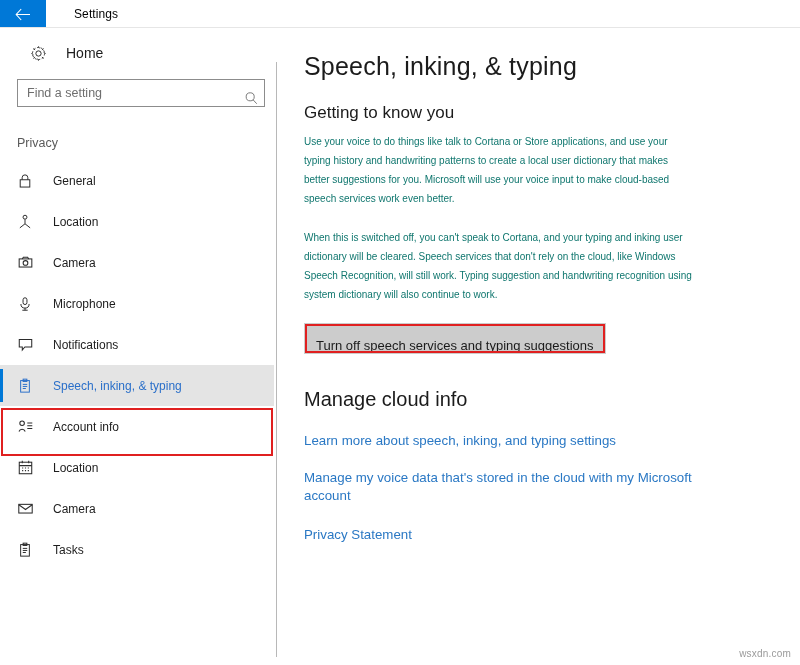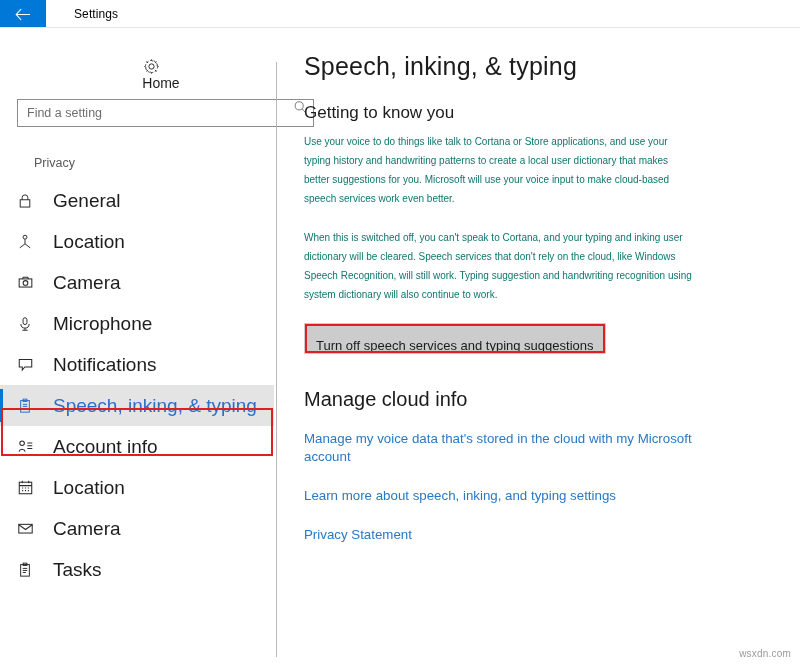--- a/index.html
+++ b/index.html
@@ -69,46 +69,45 @@
     bottom: 8px;
     left: 276px;
     width: 1px;
     background: #b8b8b8;
   }
 
   .home-row {
     display: flex;
     align-items: center;
     height: 30px;
-    margin-top: 30px;
+    margin-top: 10px;
     padding-left: 30px;
     cursor: pointer;
-    flex-direction: column;
   }
   .home-row .ico {
     width: 22px;
     display: flex;
     align-items: center;
     justify-content: flex-start;
     color: #2b2b2b;
   }
   .home-row .label {
     font-size: 14px;
     color: #1d1d1d;
     margin-left: 14px;
   }
 
   .search-wrap {
     margin: 11px 0 0 17px;
-    width: 297px;
+    width: 248px;
     height: 28px;
     border: 1px solid #8c8c8c;
     background: #ffffff;
     display: flex;
-    align-items: flex-start;
+    align-items: flex-end;
     box-sizing: border-box;
     cursor: text;
   }
   .search-wrap input {
     flex: 1;
     border: 0;
     outline: 0;
     background: transparent;
     font-family: "Liberation Sans", sans-serif;
     font-size: 12.5px;
@@ -121,21 +120,21 @@
     width: 26px;
     display: flex;
     align-items: center;
     justify-content: center;
     color: #777;
   }
 
   .group-title {
     font-size: 12.5px;
     color: #5a5a5a;
-    padding-left: 34px;
+    padding-left: 17px;
     margin-top: 29px;
     margin-bottom: 0;
   }
 
   .nav {
     margin-top: 10px;
   }
   .nav-item {
     height: 41px;
     display: flex;
@@ -147,21 +146,21 @@
   }
   .nav-item .ico {
     width: 20px;
     display: flex;
     align-items: center;
     justify-content: flex-start;
     color: #2b2b2b;
     flex: 0 0 20px;
   }
   .nav-item .label {
-    font-size: 19px;
+    font-size: 12px;
     color: #1d1d1d;
     margin-left: 16px;
     white-space: nowrap;
   }
   .nav-item.selected {
     background: #e4e4e4;
     width: 274px;
   }
   .nav-item.selected .label { color: #2a6fc9; }
   .nav-item.selected .ico { color: #2a6fc9; }
@@ -456,20 +455,20 @@
 
     <p class="para second">When this is switched off, you can't speak to Cortana, and your typing and inking user dictionary will be cleared. Speech services that don't rely on the cloud, like Windows Speech Recognition, will still work. Typing suggestion and handwriting recognition using system dictionary will also continue to work.</p>
 
     <div class="action-button">
       <span>Turn off speech services and typing suggestions</span>
       <span class="annot-button"></span>
     </div>
 
     <h2 class="heading-cloud">Manage cloud info</h2>
 
+    <a class="link mid">Learn more about speech, inking, and typing settings</a>
     <a class="link first">Manage my voice data that's stored in the cloud with my Microsoft account</a>
-    <a class="link mid">Learn more about speech, inking, and typing settings</a>
     <a class="link last">Privacy Statement</a>
 
   </div>
 </div>
 
 <div class="watermark">wsxdn.com</div>
 
 </body></html>

